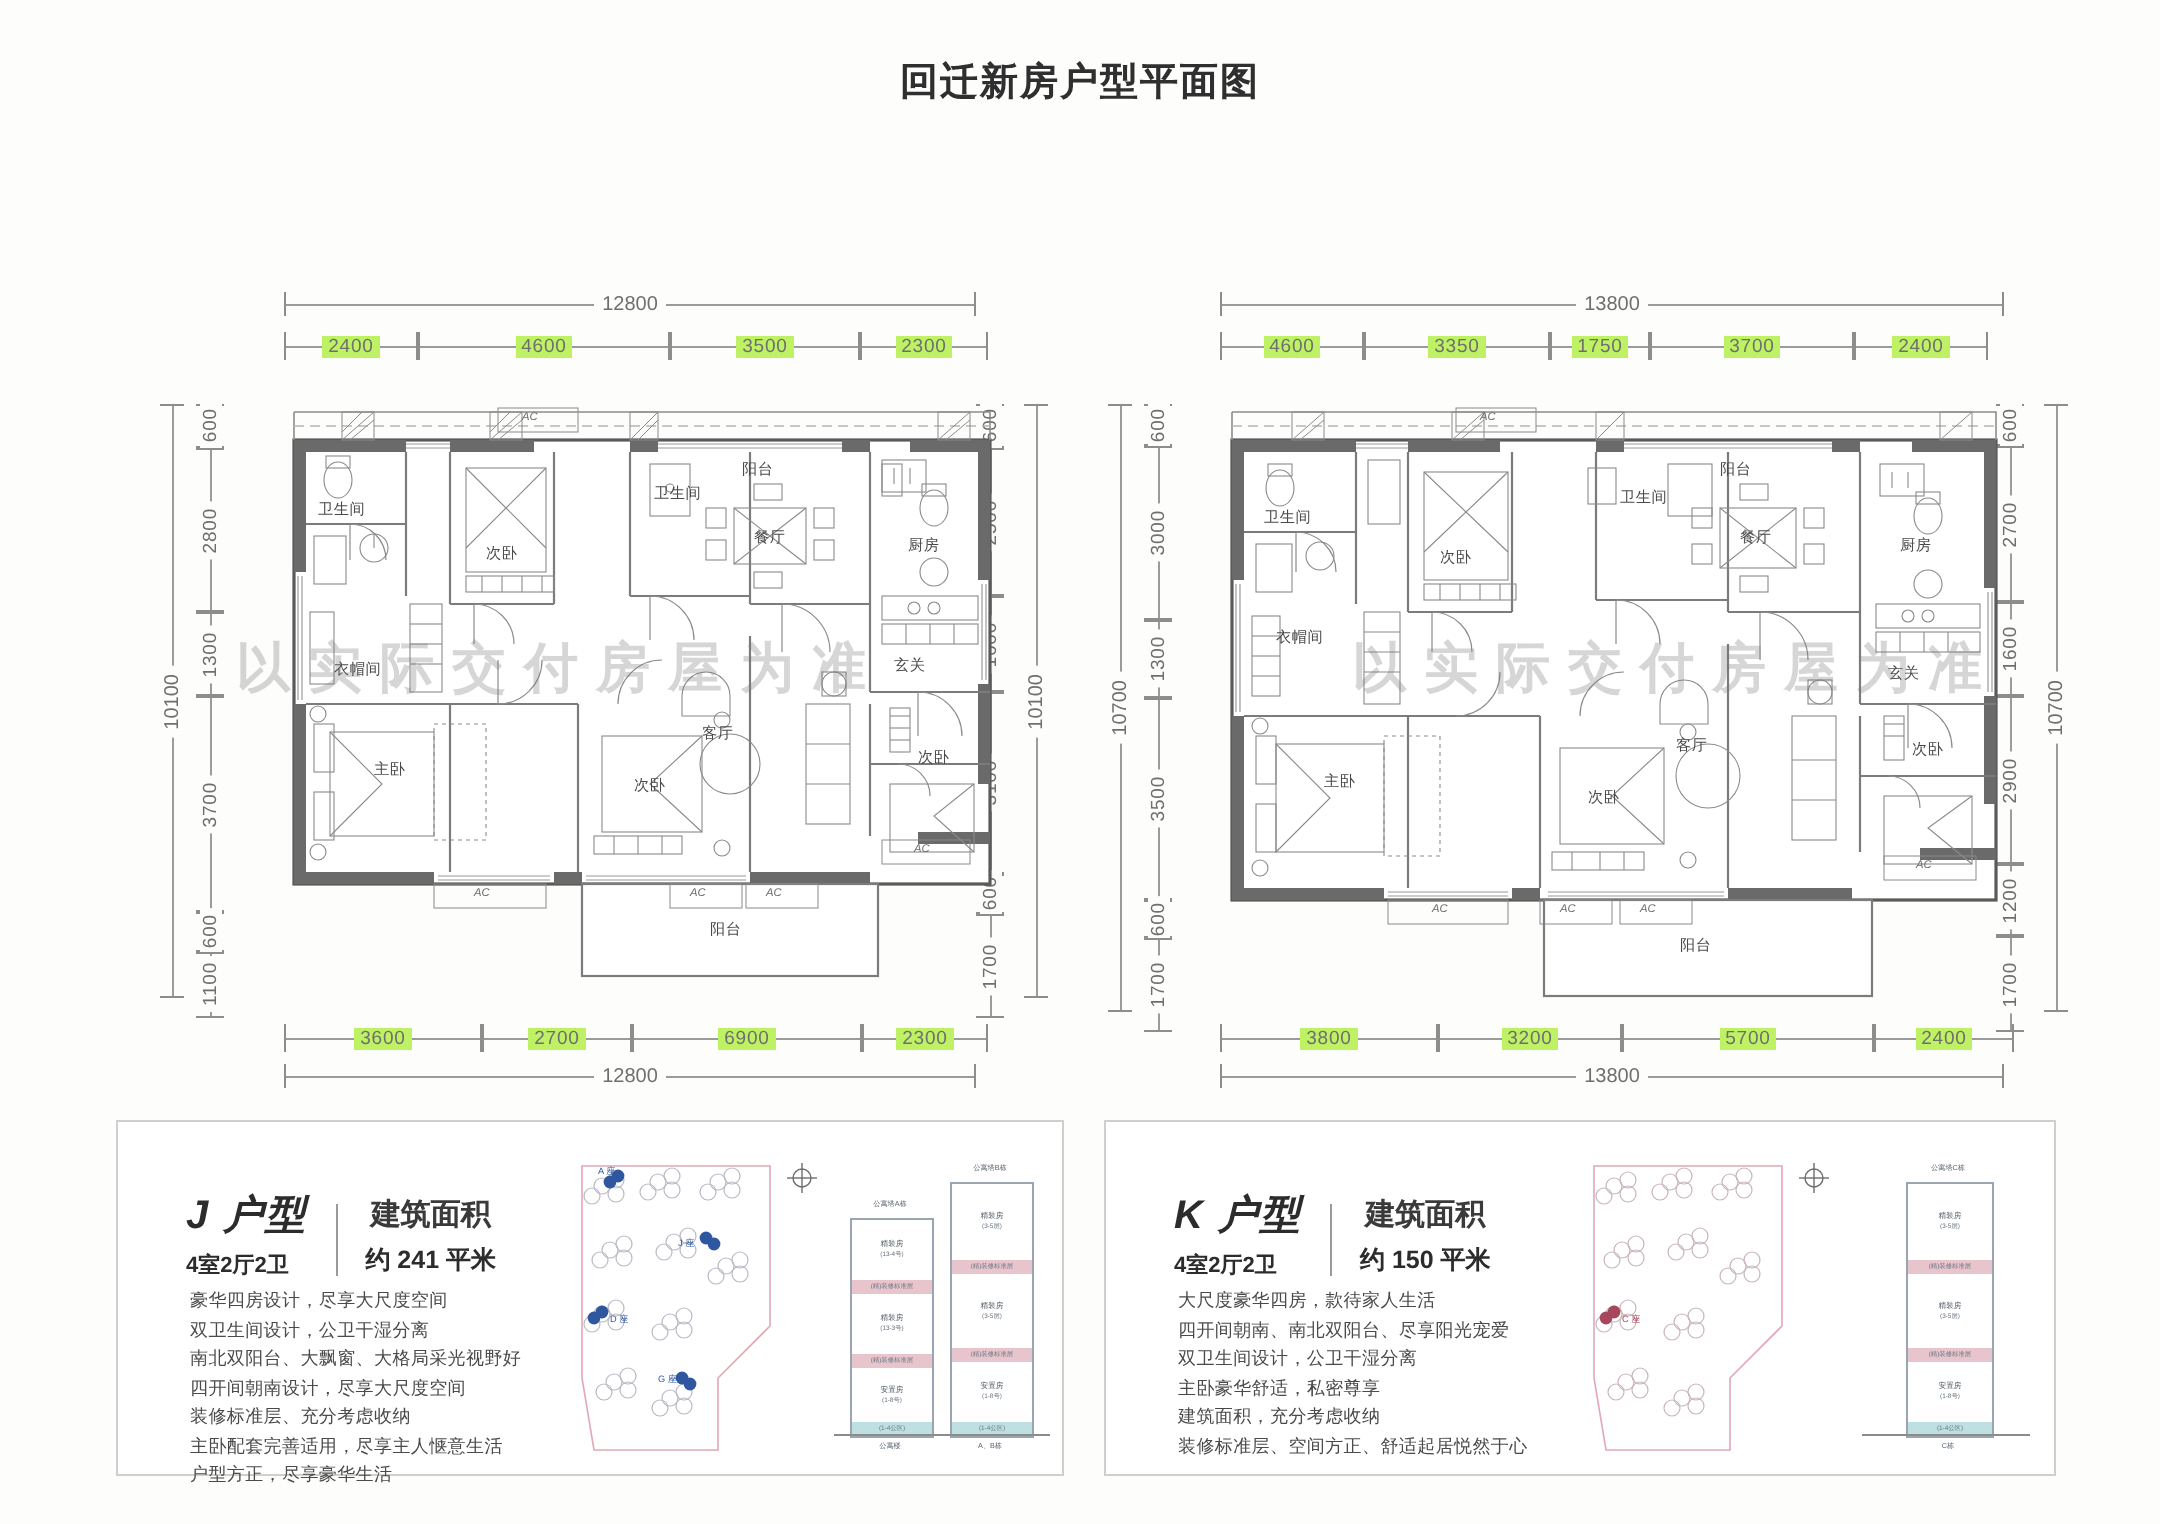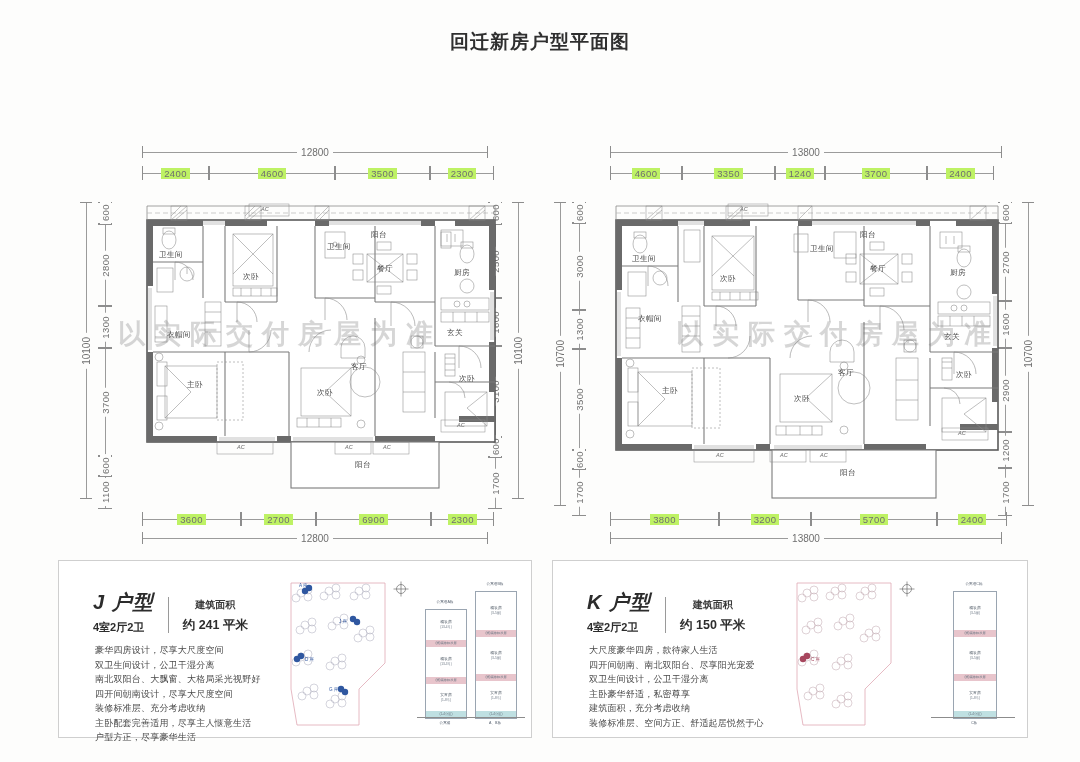--- a/index.html
+++ b/index.html
@@ -108,21 +108,21 @@
     position:absolute;background:#fff;border:1px solid #cfcfcf;
   }
   .card-left{left:58px;top:560px;width:472px;height:176px;}
   .card-right{left:552px;top:560px;width:474px;height:176px;}
 
   .card-head{position:absolute;left:34px;top:22px;display:flex;align-items:flex-end;}
   .unit-code{font-size:20px;font-weight:bold;color:#2c2c2c;font-style:italic;letter-spacing:1px;}
   .unit-rooms{font-size:11px;font-weight:bold;color:#2c2c2c;margin-top:4px;}
   .head-divider{width:1px;height:36px;background:#9a9a9a;margin:0 14px 2px 14px;}
   .area-wrap{display:flex;flex-direction:column;align-items:center;padding-bottom:1px;}
-  .area-label{font-size:10px;color:#3a3a3a;font-weight:bold;margin-top:15px;}
+  .area-label{font-size:15px;color:#3a3a3a;font-weight:bold;margin-top:15px;}
   .area-value{font-size:12.5px;color:#2c2c2c;font-weight:bold;margin-top:5px;}
 
   .features{position:absolute;left:36px;top:82px;}
   .features div{font-size:9px;color:#4a4a4a;line-height:1.62;letter-spacing:.2px;}
 
   
   .site{position:absolute;}
   .compass{position:absolute;}
 
   
@@ -472,21 +472,21 @@
       <span>13800</span>
     </div>
     <div class="dimrow" style="left:58px;top:26px;">
       <div class="seg" style="width:70px;">
           <span>4600</span>
         </div>
       <div class="seg" style="width:91px;">
           <span>3350</span>
         </div>
       <div class="seg" style="width:48px;">
-          <span>1240</span>
+          <span>1750</span>
         </div>
       <div class="seg" style="width:100px;">
           <span>3700</span>
         </div>
       <div class="seg" style="width:65px;">
           <span>2400</span>
         </div>
     </div>
 
     <div class="vdim-total" style="left:2px;top:62px;height:302px;">

